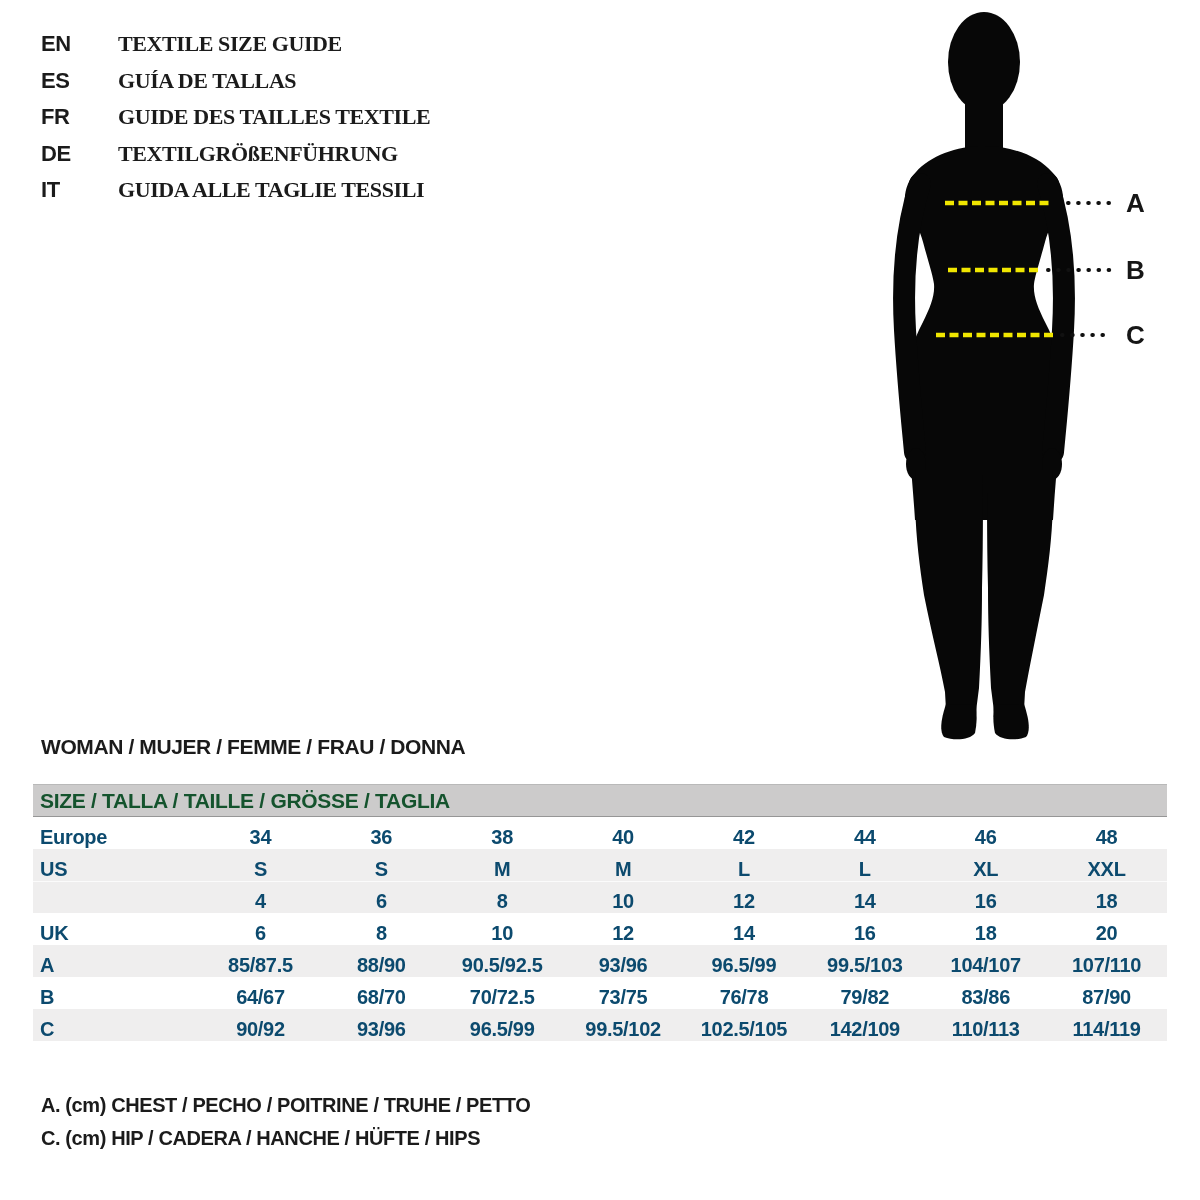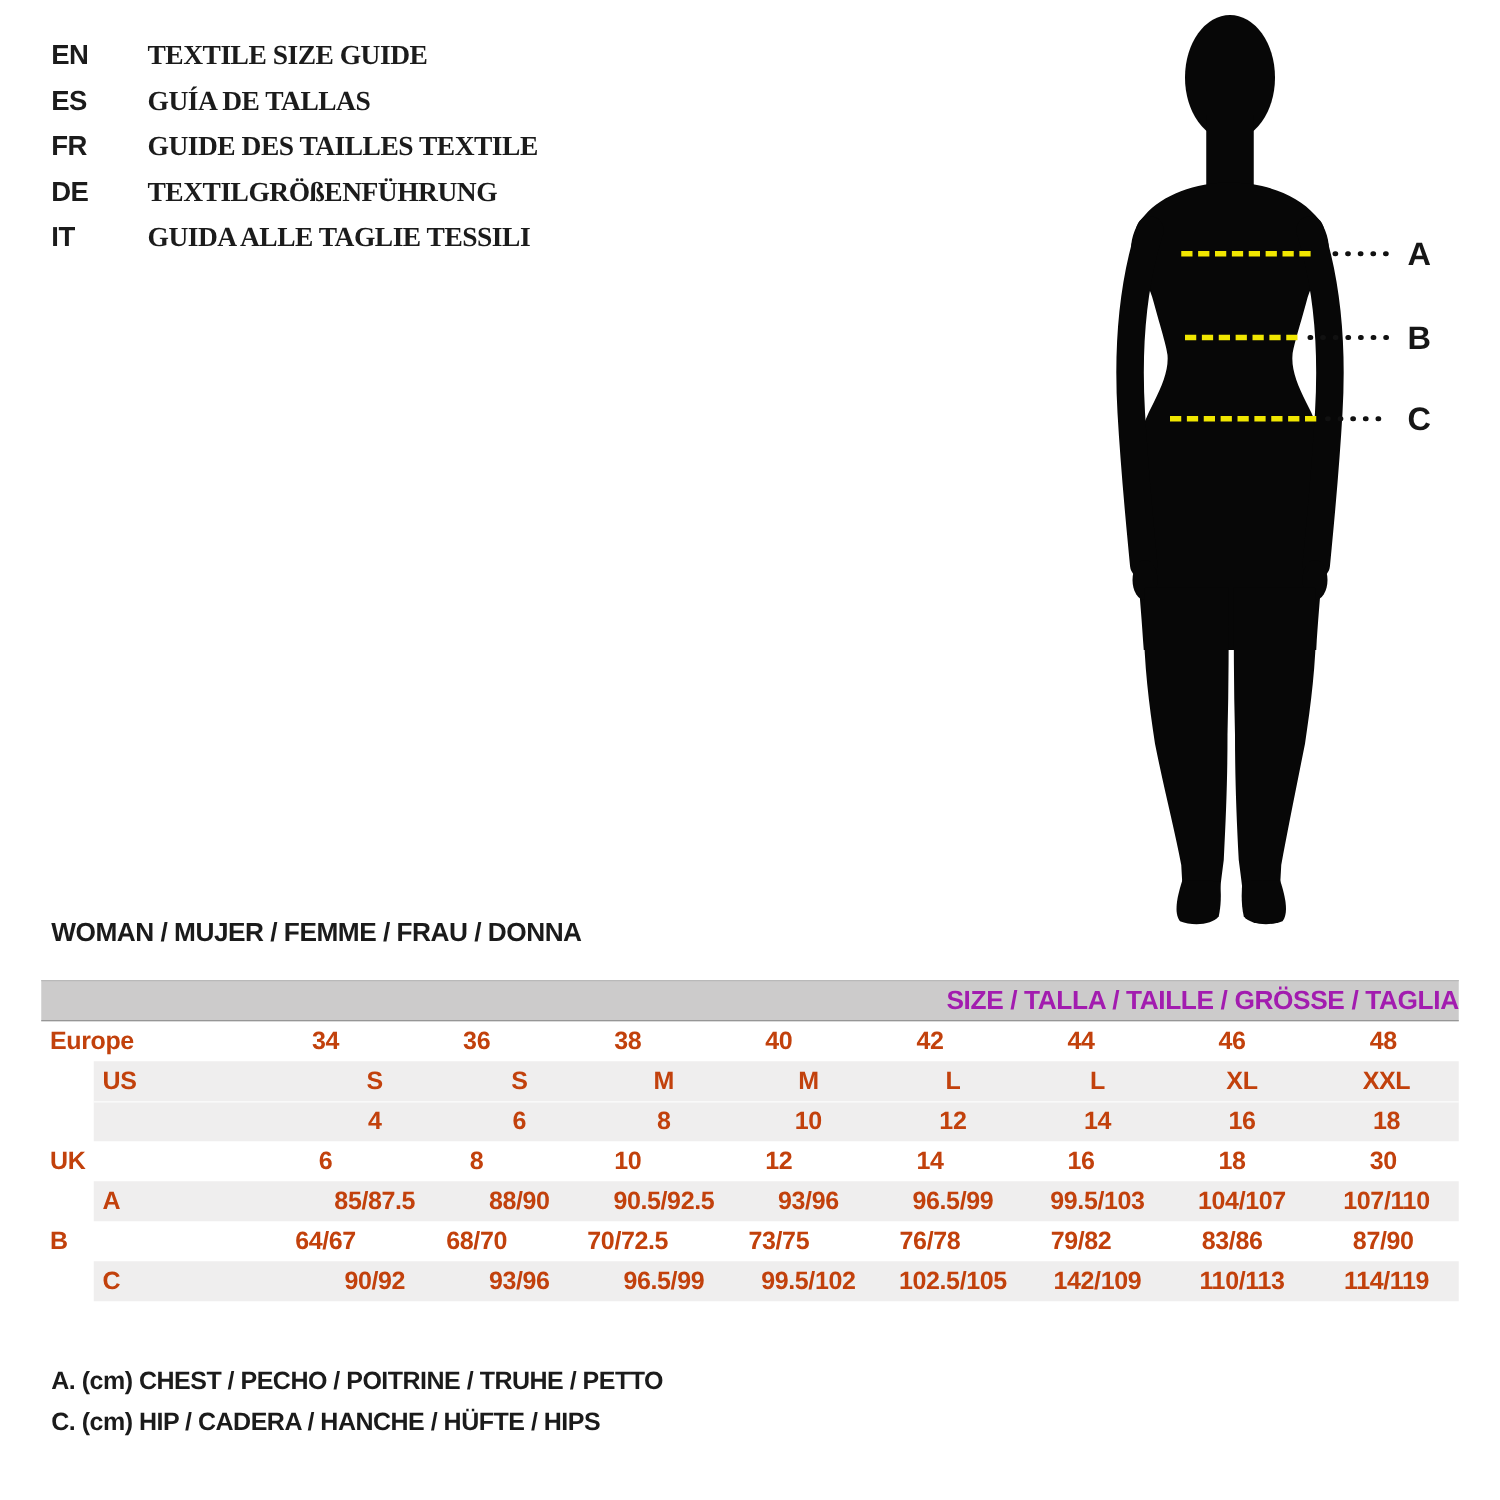--- a/index.html
+++ b/index.html
@@ -17,26 +17,26 @@
   
   .figure{position:absolute;left:860px;top:0;width:340px;height:760px;}
   .figure text{font-family:"Liberation Sans",sans-serif;font-weight:700;font-size:26px;fill:#161616;}
 
   
   .section-title{position:absolute;left:41px;top:735px;font-size:21px;font-weight:700;letter-spacing:-0.4px;}
 
   
   .size-table{position:absolute;left:33px;top:784px;width:1134px;font-weight:700;letter-spacing:-0.3px;}
   .table-header{
-    height:31px;line-height:31px;background:#cccbcb;color:#a21caf;
+    height:31px;line-height:31px;background:#cccbcb;color:#14532d;
     border-top:1px solid #b9b9b9;border-bottom:1px solid #969696;
-    padding-left:7px;font-size:21px;text-align:right;
+    padding-left:7px;font-size:21px;
   }
-  .t-row{display:flex;height:32px;align-items:center;font-size:20px;color:#c2410c;}
-  .t-row.shade{background:#efeeee;margin-left:42px;}
+  .t-row{display:flex;height:32px;align-items:flex-end;font-size:20px;color:#0c4a6e;}
+  .t-row.shade{background:#efeeee;}
   .t-row.sep{box-shadow:inset 0 1px 0 #fbfbfb;}
   .t-label{width:160px;padding-left:7px;}
   .t-cell{flex:1;text-align:center;}
 
   
   .legend{position:absolute;left:41px;top:1089px;font-size:20px;font-weight:700;letter-spacing:-0.4px;}
   .legend-line{height:33px;display:flex;align-items:center;white-space:nowrap;}
 </style>
 </head>
 <body>
@@ -175,21 +175,21 @@
 
   <div class="t-row">
     <span class="t-label">UK</span>
     <span class="t-cell">6</span>
     <span class="t-cell">8</span>
     <span class="t-cell">10</span>
     <span class="t-cell">12</span>
     <span class="t-cell">14</span>
     <span class="t-cell">16</span>
     <span class="t-cell">18</span>
-    <span class="t-cell">30</span>
+    <span class="t-cell">20</span>
   </div>
 
   <div class="t-row shade">
     <span class="t-label">A</span>
     <span class="t-cell">85/87.5</span>
     <span class="t-cell">88/90</span>
     <span class="t-cell">90.5/92.5</span>
     <span class="t-cell">93/96</span>
     <span class="t-cell">96.5/99</span>
     <span class="t-cell">99.5/103</span>

